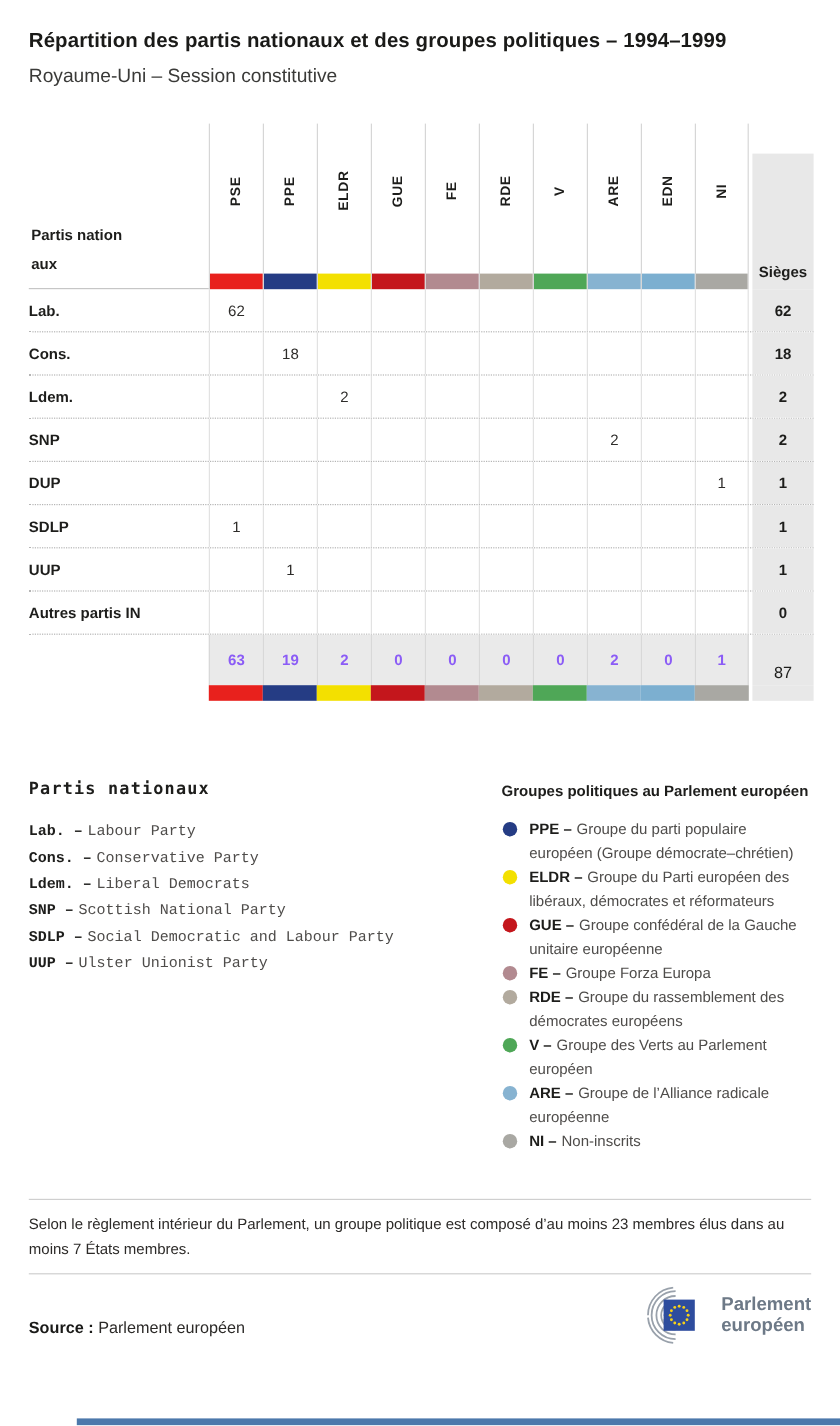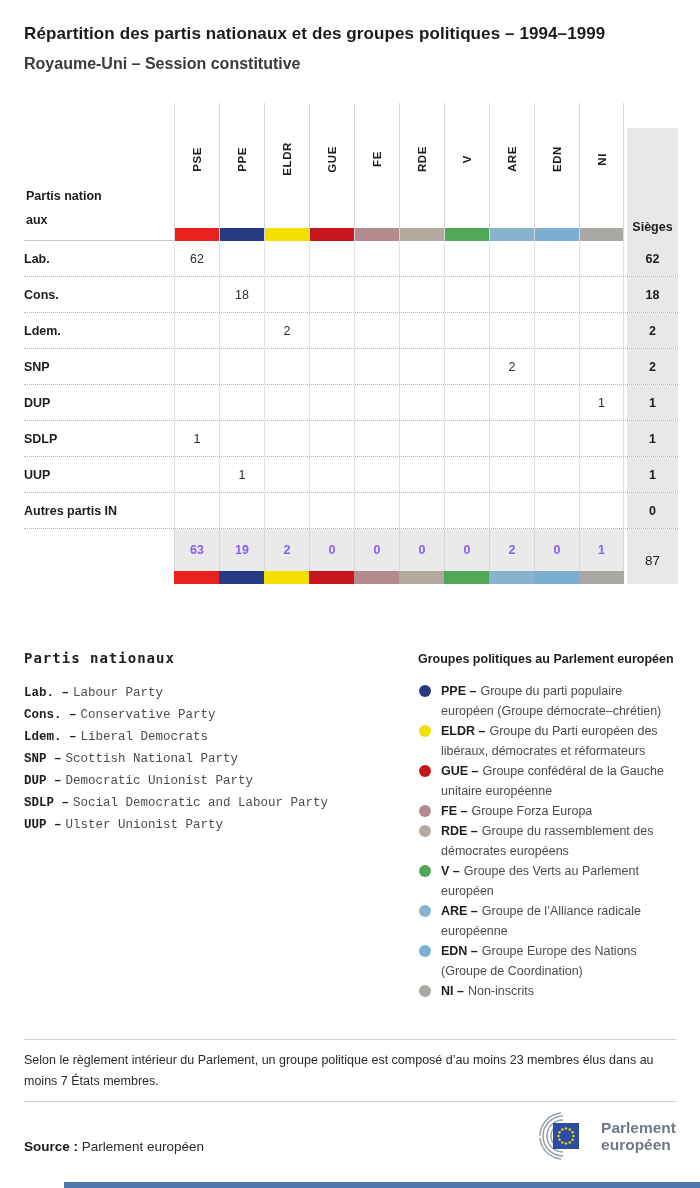--- a/index.html
+++ b/index.html
@@ -2,21 +2,21 @@
 <html><head>
 <meta charset="utf-8">
 <style>
   html,body{margin:0;padding:0;background:#fff;}
   .page{position:relative;width:700px;height:1188px;background:#ffffff;overflow:hidden;
         font-family:"Liberation Sans", sans-serif;color:#1d1d1b;}
   .content{padding:0 24px;}
 
   
   .title{margin:24px 0 0;font-size:17px;font-weight:bold;letter-spacing:.1px;color:#1a1a18;}
-  .subtitle{margin:11px 0 0;font-size:16px;font-weight:700;color:#3a3a38;}
+  .subtitle{margin:11px 0 0;font-size:16px;font-weight:400;color:#3a3a38;}
 
   
   .tbl{margin-top:30px;width:654px;}
   .thead{display:flex;height:138px;}
   .corner{width:150px;position:relative;border-bottom:1px solid #c6c6c6;box-sizing:border-box;}
   .corner-label{position:absolute;left:2px;bottom:8px;width:80px;font-size:12.5px;font-weight:bold;
                 line-height:24px;word-break:break-all;}
   .hcols{display:flex;}
   .gcol-h{width:45px;box-sizing:border-box;border-left:1px solid #d6d6d6;position:relative;
           display:flex;align-items:center;justify-content:center;}
@@ -272,21 +272,20 @@
     </div>
 
     <div class="legends">
       <div class="leg-left">
         <h3>Partis nationaux</h3>
         <div id="leg-parties-items">
             <p class="lp-item"><span class="lp-abbr">Lab. –</span><span>Labour Party</span></p>
             <p class="lp-item"><span class="lp-abbr">Cons. –</span><span>Conservative Party</span></p>
             <p class="lp-item"><span class="lp-abbr">Ldem. –</span><span>Liberal Democrats</span></p>
             <p class="lp-item"><span class="lp-abbr">SNP –</span><span>Scottish National Party</span></p>
-            <p class="lp-item"><span class="lp-abbr">DUP –</span><span>Democratic Unionist Party</span></p>
             <p class="lp-item"><span class="lp-abbr">SDLP –</span><span>Social Democratic and Labour Party</span></p>
             <p class="lp-item"><span class="lp-abbr">UUP –</span><span>Ulster Unionist Party</span></p>
           </div>
       </div>
       <div class="leg-right">
         <h3>Groupes politiques au Parlement européen</h3>
         <div id="leg-groups-items">
             <div class="lg-item">
               <span class="dot" style="background: rgb(37, 60, 132);"></span>
               <div class="lg-text"><span class="lg-abbr">PPE –</span><span>Groupe du parti populaire européen (Groupe démocrate–chrétien)</span></div>
@@ -307,24 +306,20 @@
               <span class="dot" style="background: rgb(178, 170, 158);"></span>
               <div class="lg-text"><span class="lg-abbr">RDE –</span><span>Groupe du rassemblement des démocrates européens</span></div>
             </div>
             <div class="lg-item">
               <span class="dot" style="background: rgb(79, 167, 87);"></span>
               <div class="lg-text"><span class="lg-abbr">V –</span><span>Groupe des Verts au Parlement européen</span></div>
             </div>
             <div class="lg-item">
               <span class="dot" style="background: rgb(135, 179, 209);"></span>
               <div class="lg-text"><span class="lg-abbr">ARE –</span><span>Groupe de l’Alliance radicale européenne</span></div>
-            </div>
-            <div class="lg-item">
-              <span class="dot" style="background: rgb(124, 175, 208);"></span>
-              <div class="lg-text"><span class="lg-abbr">EDN –</span><span>Groupe Europe des Nations (Groupe de Coordination)</span></div>
             </div>
             <div class="lg-item">
               <span class="dot" style="background: rgb(169, 168, 163);"></span>
               <div class="lg-text"><span class="lg-abbr">NI –</span><span>Non-inscrits</span></div>
             </div>
           </div>
       </div>
     </div>
 
     <div class="rule"></div>

